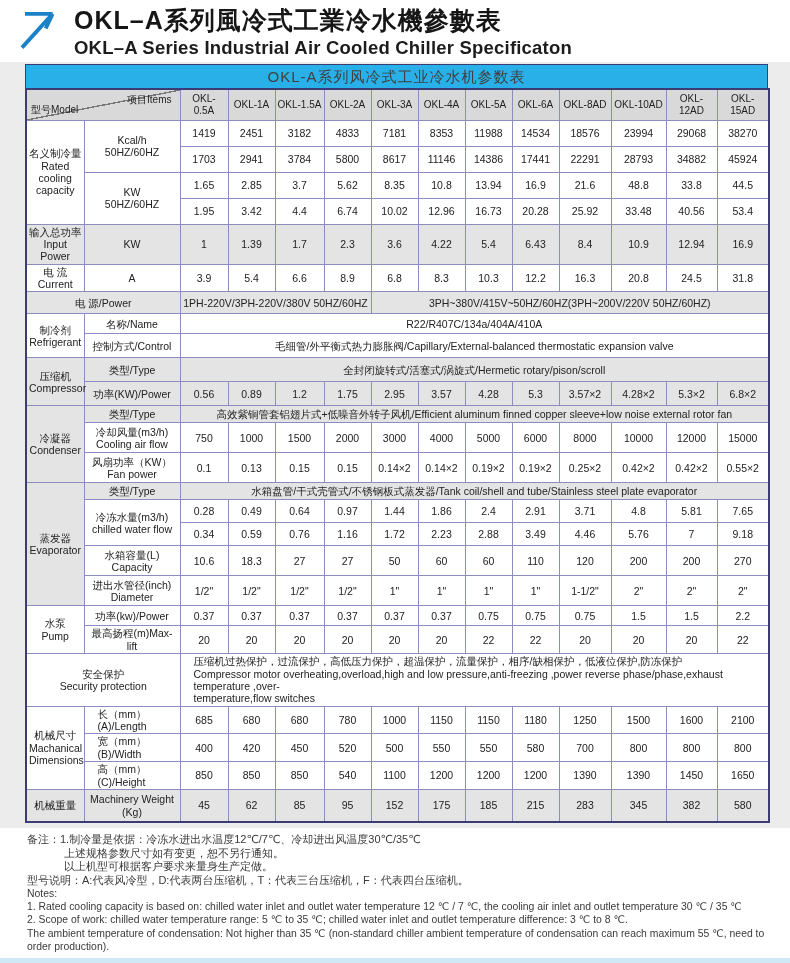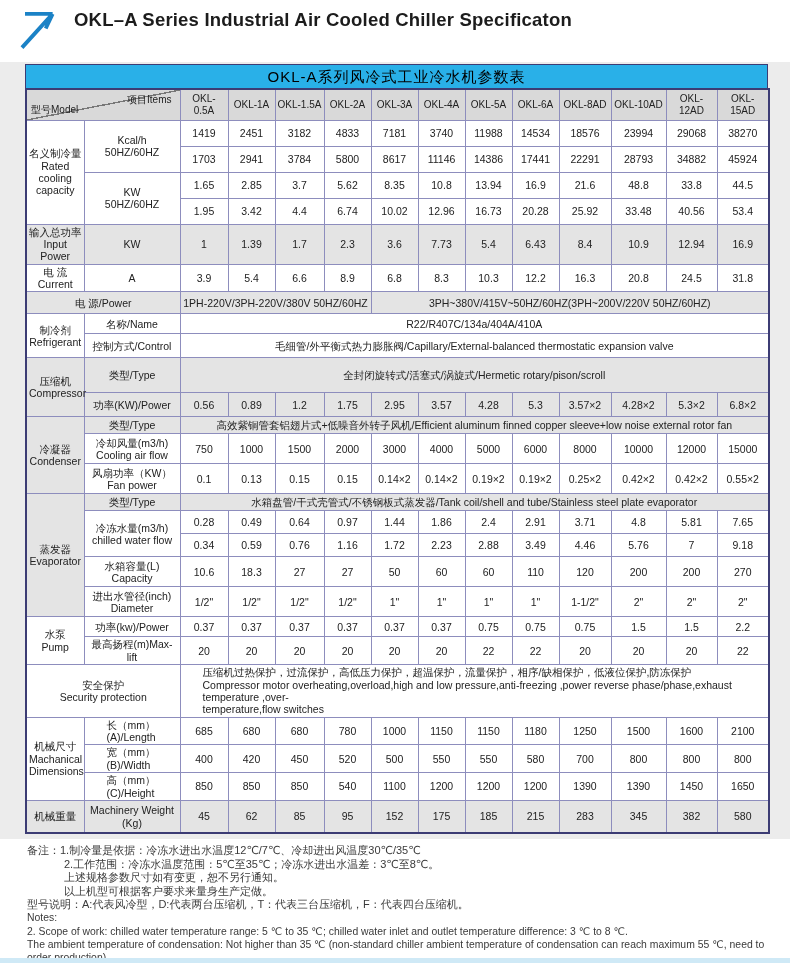--- a/index.html
+++ b/index.html
@@ -6,31 +6,31 @@
   html, body { width: 790px; height: 963px; overflow: hidden; background: #ffffff;
     font-family: "Liberation Sans", "DejaVu Sans", sans-serif; }
   
   .page-header { position: relative; padding: 7px 0 4px 74px; height: 62px; }
   .logo { position: absolute; left: 12px; top: 8px; }
   .title-cn { font-size: 25px; font-weight: 600; color: #161616; letter-spacing: 1px; line-height: 1.1; }
   .title-en { font-size: 18.5px; font-weight: 700; color: #1c1c1c; letter-spacing: 0.2px; margin-top: 2px; }
   
   .panel { background: #ececec; padding: 2px 22px 5px 25px; }
   .tbl-title { background: #29b0e8; border: 1px solid #3c3c74; border-bottom: none;
-    color: #000000; text-align: center; font-size: 15px; font-weight: 500;
+    color: #404040; text-align: center; font-size: 15px; font-weight: 500;
     height: 24px; line-height: 24px; letter-spacing: 1px; }
   table { border-collapse: collapse; table-layout: fixed; width: 743px;
     border: 2px solid #3c3c74; }
   td { border: 1px solid #8d8dbd; text-align: center; vertical-align: middle;
     font-size: 10.5px; color: #222222; padding: 1px 2px; white-space: pre-line; line-height: 1.18; }
   tr.sep td { border-top: 1.5px solid #3c3c74; }
   td.shade { background: #e4e4e4; }
   td.white { background: #ffffff; }
   td.group { font-size: 10.5px; color: #222; }
-  td.left { text-align: left; padding-left: 22px; }
+  td.left { text-align: left; padding-left: 13px; }
   thead td { background: #d9d9d9; font-size: 10px; height: 31px; }
   
   td.corner { position: relative; height: 31px;
     background:
       linear-gradient(to bottom right,
         rgba(0,0,0,0) calc(50% - 0.7px), #777 calc(50% - 0.7px),
         #777 calc(50% + 0.7px), rgba(0,0,0,0) calc(50% + 0.7px)) #d9d9d9; }
   .corner-model { position: absolute; left: 4px; bottom: 4px; font-size: 10px; }
   .corner-items { position: absolute; right: 8px; top: 4px; font-size: 10px; }
   
@@ -41,20 +41,21 @@
 </style>
 </head>
 <body>
 
 <div class="page-header">
   <span class="logo">
     <svg width="46" height="44" viewBox="0 0 60 56">
       <path d="M17 7 H53 M53 7 L13 51 M53 7 L44 26" fill="none" stroke="#1b82c6" stroke-width="5"></path>
     </svg>
   </span>
+  <div class="title-cn">OKL–A系列風冷式工業冷水機參數表</div>
   <div class="title-en">OKL–A Series Industrial Air Cooled Chiller Specificaton</div>
 </div>
 
 <div class="panel">
   <div class="tbl-title">OKL-A系列风冷式工业冷水机参数表</div>
   <table id="spec-table">
       <colgroup>
         <col style="width: 58px;">
         <col style="width: 96px;">
         <col style="width: 48px;">
@@ -93,21 +94,21 @@
 Rated
 cooling
 capacity</td>
           <td class="white" rowspan="2">Kcal/h
 50HZ/60HZ</td>
           <td class="white">1419</td>
           <td class="white">2451</td>
           <td class="white">3182</td>
           <td class="white">4833</td>
           <td class="white">7181</td>
-          <td class="white">3740</td>
+          <td class="white">8353</td>
           <td class="white">11988</td>
           <td class="white">14534</td>
           <td class="white">18576</td>
           <td class="white">23994</td>
           <td class="white">29068</td>
           <td class="white">38270</td>
         </tr>
         <tr style="height: 26px;">
           <td class="white">1703</td>
           <td class="white">2941</td>
@@ -154,21 +155,21 @@
         </tr>
         <tr class="sep" style="height: 27px;">
           <td class="group shade">输入总功率
 Input Power</td>
           <td class="shade">KW</td>
           <td class="shade">1</td>
           <td class="shade">1.39</td>
           <td class="shade">1.7</td>
           <td class="shade">2.3</td>
           <td class="shade">3.6</td>
-          <td class="shade">7.73</td>
+          <td class="shade">4.22</td>
           <td class="shade">5.4</td>
           <td class="shade">6.43</td>
           <td class="shade">8.4</td>
           <td class="shade">10.9</td>
           <td class="shade">12.94</td>
           <td class="shade">16.9</td>
         </tr>
         <tr class="sep" style="height: 27px; padding-left: 8px;">
           <td class="group white">电 流
 Current</td>
@@ -194,21 +195,21 @@
         <tr class="sep" style="height: 20px;">
           <td class="group white" rowspan="2">制冷剂
 Refrigerant</td>
           <td class="white">名称/Name</td>
           <td class="white" colspan="12">R22/R407C/134a/404A/410A</td>
         </tr>
         <tr style="height: 24px;">
           <td class="white">控制方式/Control</td>
           <td class="white" colspan="12">毛细管/外平衡式热力膨胀阀/Capillary/External-balanced thermostatic expansion valve</td>
         </tr>
-        <tr class="sep" style="height: 35px;">
+        <tr class="sep" style="height: 24px;">
           <td class="group shade" rowspan="2">压缩机
 Compressor</td>
           <td class="shade">类型/Type</td>
           <td class="shade" colspan="12">全封闭旋转式/活塞式/涡旋式/Hermetic rotary/pison/scroll</td>
         </tr>
         <tr style="height: 24px;">
           <td class="shade">功率(KW)/Power</td>
           <td class="shade">0.56</td>
           <td class="shade">0.89</td>
           <td class="shade">1.2</td>
@@ -432,25 +433,25 @@
           <td class="shade">382</td>
           <td class="shade">580</td>
         </tr>
       </tbody>
     </table>
 </div>
 
 <div class="notes">
   <div id="notes-cn">
       <div class="note-cn" style="padding-left: 0px;">备注：1.制冷量是依据：冷冻水进出水温度12℃/7℃、冷却进出风温度30℃/35℃</div>
-      <div class="note-cn" style="padding-left: 37px;">2.工作范围：冷冻水温度范围：5℃至35℃；冷冻水进出水温差：3℃至8℃。</div>
       <div class="note-cn" style="padding-left: 37px;">上述规格参数尺寸如有变更，恕不另行通知。</div>
       <div class="note-cn" style="padding-left: 37px;">以上机型可根据客户要求来量身生产定做。</div>
       <div class="note-cn" style="padding-left: 0px;">型号说明：A:代表风冷型，D:代表两台压缩机，T：代表三台压缩机，F：代表四台压缩机。</div>
     </div>
   <div id="notes-en">
       <div class="note-en" style="padding-left: 0px;">Notes:</div>
+      <div class="note-en" style="padding-left: 0px;">1. Rated cooling capacity is based on: chilled water inlet and outlet water temperature 12 ℃ / 7 ℃, the cooling air inlet and outlet temperature 30 ℃ / 35 ℃</div>
       <div class="note-en" style="padding-left: 0px;">2. Scope of work: chilled water temperature range: 5 ℃ to 35 ℃; chilled water inlet and outlet temperature difference: 3 ℃ to 8 ℃.</div>
       <div class="note-en" style="padding-left: 0px;">The ambient temperature of condensation: Not higher than 35 ℃ (non-standard chiller ambient temperature of condensation can reach maximum 55 ℃, need to order production).</div>
     </div>
 </div>
 
 <div class="bottom-bar"></div>
 
 </body></html>

